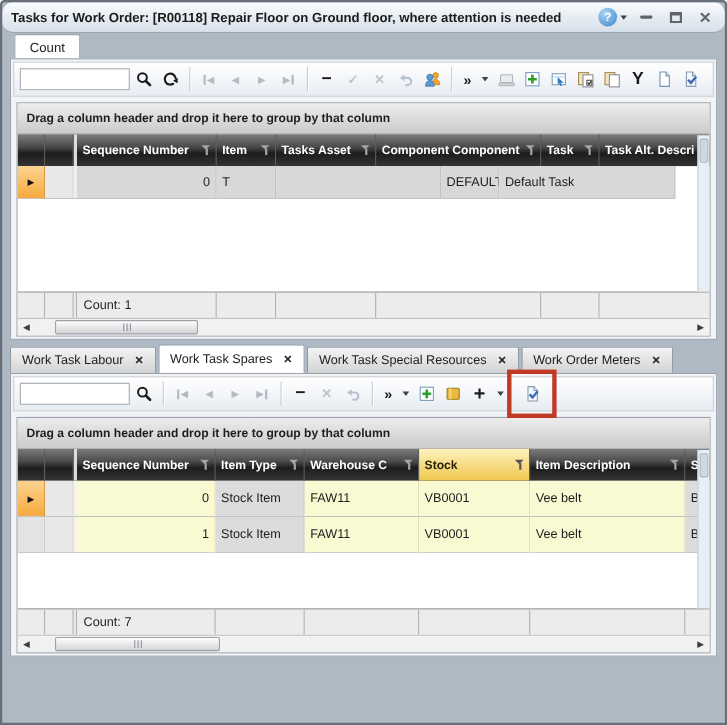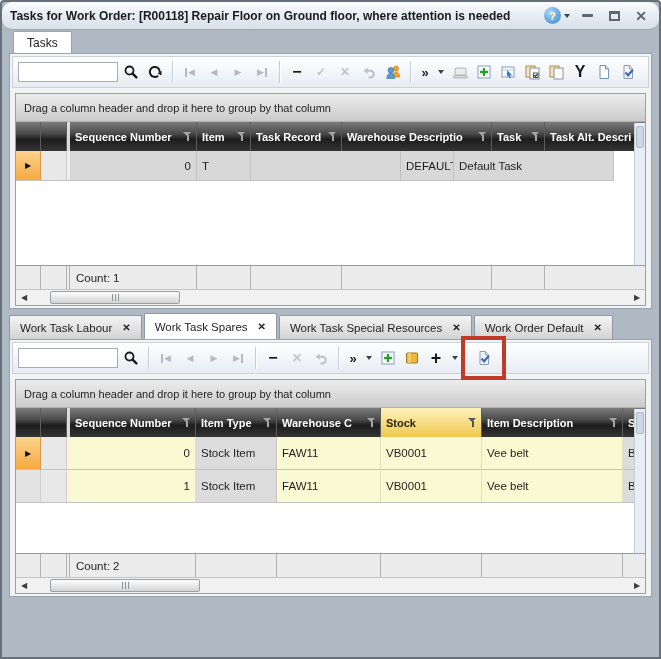--- a/index.html
+++ b/index.html
@@ -64,21 +64,21 @@
 
 .redwrap { position:relative; display:inline-flex; margin-left:10px; }
 .red-frame { position:absolute; left:-12px; top:-11px; width:45px; height:44px;
   border:4px solid #c13a28; z-index:6; pointer-events:none; }
 
 
 .grid-area { flex:1; margin:5px 5px 2px 5px; border:1px solid #96a0ab; background:#fff;
   display:flex; flex-direction:column; position:relative; overflow:hidden; }
 .groupby { height:28px; flex:0 0 28px; background:linear-gradient(#ededed,#cbcbcb);
   border-bottom:1px solid #b0b0b0; display:flex; align-items:center; padding-left:8px;
-  font-size:11px; color:#1f1f1f; }
+  font-size:11px; color:#1f1f1f;font-weight:bold; }
 .hdr { height:29px; flex:0 0 29px; display:flex; overflow:hidden;
   background:linear-gradient(#7c7c7c,#4a4a4a 40%,#1d1d1d 60%,#343434);
   color:#fff; font-weight:bold; font-size:11px; }
 .hcell { display:flex; align-items:center; padding:0 5px; position:relative;
   border-right:1px solid #5d5d5d; flex:0 0 auto; overflow:hidden; }
 .hlabel { white-space:nowrap; }
 .hline { width:3px; flex:0 0 3px; background:#dcdcdc; }
 .funnel { width:9px; height:10px; position:absolute; right:4px; top:10px; }
 .funnel::before { content:""; position:absolute; top:0; left:0; width:0; height:0;
   border-left:4.5px solid transparent; border-right:4.5px solid transparent; border-top:4px solid #a6a6a6; }
@@ -170,21 +170,21 @@
       <button class="win-btn">
           <span class="close-glyph">✕</span>
         </button>
     </div>
   </div>
 
 
   <div class="content">
 
     <div class="tasks-tab-row">
-      <div class="tasks-tab">Tasks</div>
+      <div class="tasks-tab">Count</div>
     </div>
 
     <div class="panel panel1">
 
       <div class="toolbar">
         <input class="tb-input" type="text" value="" style="">
         <button class="tb-btn">
           <svg width="16" height="16">
               <circle cx="6.5" cy="6.5" r="4" fill="none" stroke="#1a1a1a" stroke-width="1.8"></circle>
               <line x1="9.6" y1="9.6" x2="13.4" y2="13.4" stroke="#1a1a1a" stroke-width="2.4" stroke-linecap="round"></line>
@@ -301,25 +301,25 @@
           <div class="hline"></div>
           <div class="hcell tc2">
               <span class="hlabel">Sequence Number</span>
               <span class="funnel"></span>
             </div>
           <div class="hcell tc3">
               <span class="hlabel">Item</span>
               <span class="funnel"></span>
             </div>
           <div class="hcell tc4">
-              <span class="hlabel">Task Record</span>
+              <span class="hlabel">Tasks Asset</span>
               <span class="funnel"></span>
             </div>
           <div class="hcell tc5">
-              <span class="hlabel">Warehouse Descriptio</span>
+              <span class="hlabel">Component Component</span>
               <span class="funnel"></span>
             </div>
           <div class="hcell tc6">
               <span class="hlabel">Task</span>
               <span class="funnel"></span>
             </div>
           <div class="hcell tc7">
               <span class="hlabel">Task Alt. Descri</span>
             </div>
         </div>
@@ -382,21 +382,21 @@
       </div>
       <div class="dtab active">
         <span>Work Task Spares</span>
         <span class="x">✕</span>
       </div>
       <div class="dtab">
         <span>Work Task Special Resources</span>
         <span class="x">✕</span>
       </div>
       <div class="dtab">
-        <span>Work Order Default</span>
+        <span>Work Order Meters</span>
         <span class="x">✕</span>
       </div>
     </div>
 
     <div class="panel panel2">
 
       <div class="toolbar">
         <input class="tb-input" type="text" value="" style="">
         <button class="tb-btn">
           <svg width="16" height="16">
@@ -525,21 +525,21 @@
           <div class="gcell bc6 yellow-cell">Vee belt</div>
           <div class="gcell bc7 itemtype-cell">B</div>
         </div>
 
         <div class="gspacer"></div>
 
         <div class="gfooter">
           <div class="fcell c0"></div>
           <div class="fcell c1"></div>
           <div class="fcell" style="width:3px;flex:0 0 3px;"></div>
-          <div class="fcell bc2 count">Count: 2</div>
+          <div class="fcell bc2 count">Count: 7</div>
           <div class="fcell bc3"></div>
           <div class="fcell bc4"></div>
           <div class="fcell bc5"></div>
           <div class="fcell bc6"></div>
           <div class="fcell bc7"></div>
         </div>
 
         <div class="hscroll">
           <button class="hs-btn">
               <span>◀</span>

